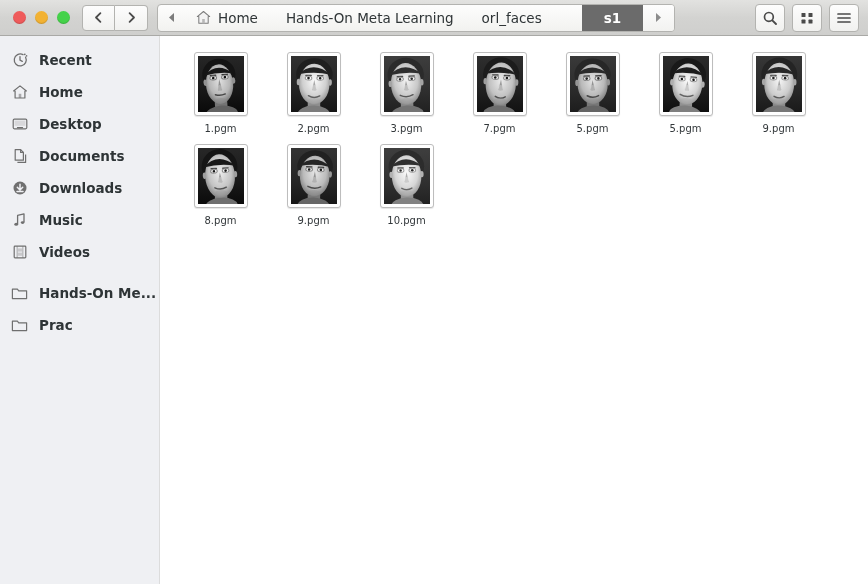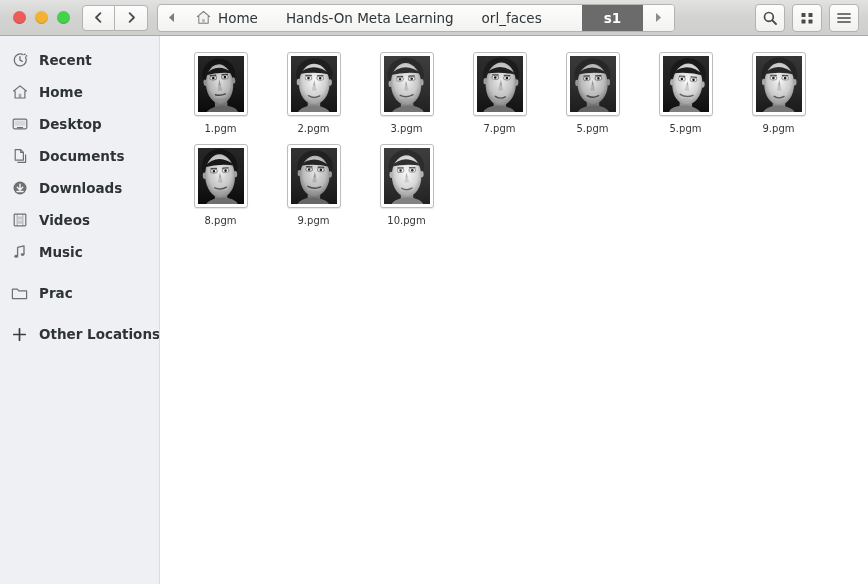--- a/index.html
+++ b/index.html
@@ -366,65 +366,65 @@
             <circle cx="8" cy="8" r="6.5" fill="currentColor"></circle>
             <path d="M8 4.2 V9.4 M5.3 7.2 L8 10 L10.7 7.2 M5 11.6 H11" fill="none" stroke="#eff0f3" stroke-width="1.5" stroke-linecap="round" stroke-linejoin="round"></path>
           </svg>
         </span>
         <span>Downloads</span>
       </div>
 
       <div class="side-item">
         <span class="sicon">
           <svg width="16" height="16" viewBox="0 0 16 16">
+            <path d="M5.6 12 V3.4 L12 1.9 V10.3" fill="none" stroke="currentColor" stroke-width="1.3" stroke-linejoin="round"></path>
+            <ellipse cx="4.2" cy="12.2" rx="1.9" ry="1.5" fill="currentColor"></ellipse>
+            <ellipse cx="10.6" cy="10.6" rx="1.8" ry="1.4" fill="currentColor"></ellipse>
+          </svg>
+        </span>
+        <span>Music</span>
+      </div>
+
+      <div class="side-item">
+        <span class="sicon">
+          <svg width="16" height="16" viewBox="0 0 16 16">
             <rect x="2.2" y="2.2" width="11.6" height="11.6" rx="0.8" fill="none" stroke="currentColor" stroke-width="1.2"></rect>
             <rect x="4.6" y="2.2" width="1.1" height="11.6" fill="currentColor" opacity="0.5"></rect>
             <rect x="10.3" y="2.2" width="1.1" height="11.6" fill="currentColor" opacity="0.5"></rect>
             <rect x="5.9" y="4.4" width="4.2" height="3.2" fill="currentColor" opacity="0.3"></rect>
             <rect x="5.9" y="8.6" width="4.2" height="3.2" fill="currentColor" opacity="0.3"></rect>
           </svg>
         </span>
         <span>Videos</span>
       </div>
 
-      <div class="side-item">
-        <span class="sicon">
-          <svg width="16" height="16" viewBox="0 0 16 16">
-            <path d="M5.6 12 V3.4 L12 1.9 V10.3" fill="none" stroke="currentColor" stroke-width="1.3" stroke-linejoin="round"></path>
-            <ellipse cx="4.2" cy="12.2" rx="1.9" ry="1.5" fill="currentColor"></ellipse>
-            <ellipse cx="10.6" cy="10.6" rx="1.8" ry="1.4" fill="currentColor"></ellipse>
-          </svg>
-        </span>
-        <span>Music</span>
-      </div>
-
 
       <div class="side-sep"></div>
-
 
       <div class="side-item">
         <span class="sicon">
           <svg width="17" height="15" viewBox="0 0 17 15">
             <path d="M1.4 3.2 H6.4 L7.7 4.8 H15.6 V12.6 H1.4 Z" fill="none" stroke="currentColor" stroke-width="1.2" stroke-linejoin="round"></path>
           </svg>
         </span>
+        <span>Hands-On Me...</span>
+      </div>
+
+      <div class="side-item">
+        <span class="sicon">
+          <svg width="17" height="15" viewBox="0 0 17 15">
+            <path d="M1.4 3.2 H6.4 L7.7 4.8 H15.6 V12.6 H1.4 Z" fill="none" stroke="currentColor" stroke-width="1.2" stroke-linejoin="round"></path>
+          </svg>
+        </span>
         <span>Prac</span>
       </div>
 
 
       <div class="side-sep"></div>
 
-      <div class="side-item other">
-        <span class="sicon">
-          <svg width="15" height="15" viewBox="0 0 15 15">
-            <path d="M7.5 1.8 V13.2 M1.8 7.5 H13.2" stroke="currentColor" stroke-width="1.7" stroke-linecap="round"></path>
-          </svg>
-        </span>
-        <span>Other Locations</span>
-      </div>
 
     </div>
 
     <div class="content">
       <div class="grid" id="file-grid">
           <div class="file-item">
             <div class="thumb">
     <svg class="face" viewBox="0 0 48 58" preserveAspectRatio="none">
       <defs>
         <linearGradient id="g0bg" x1="0" y1="0" x2="0" y2="1">

